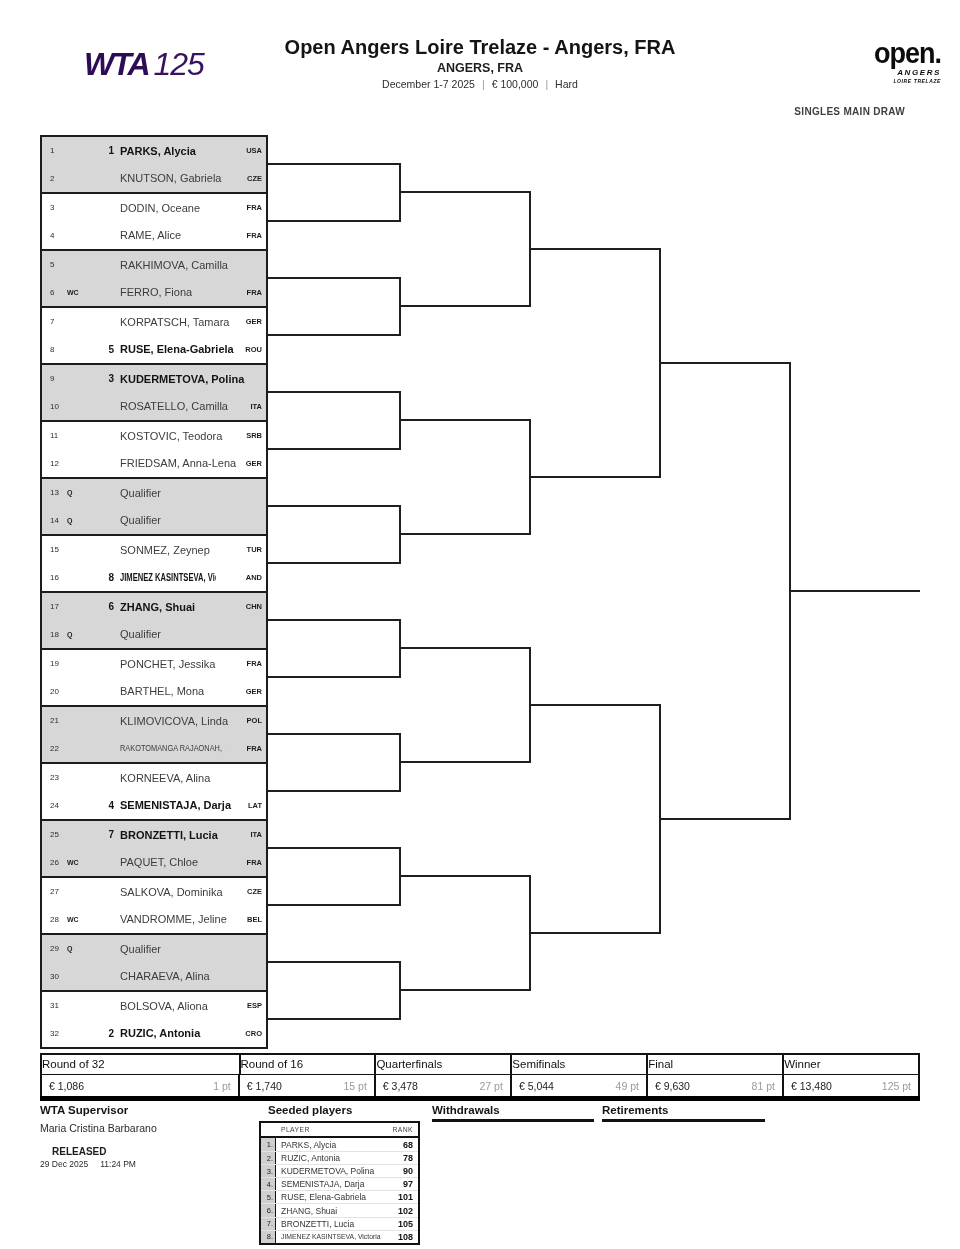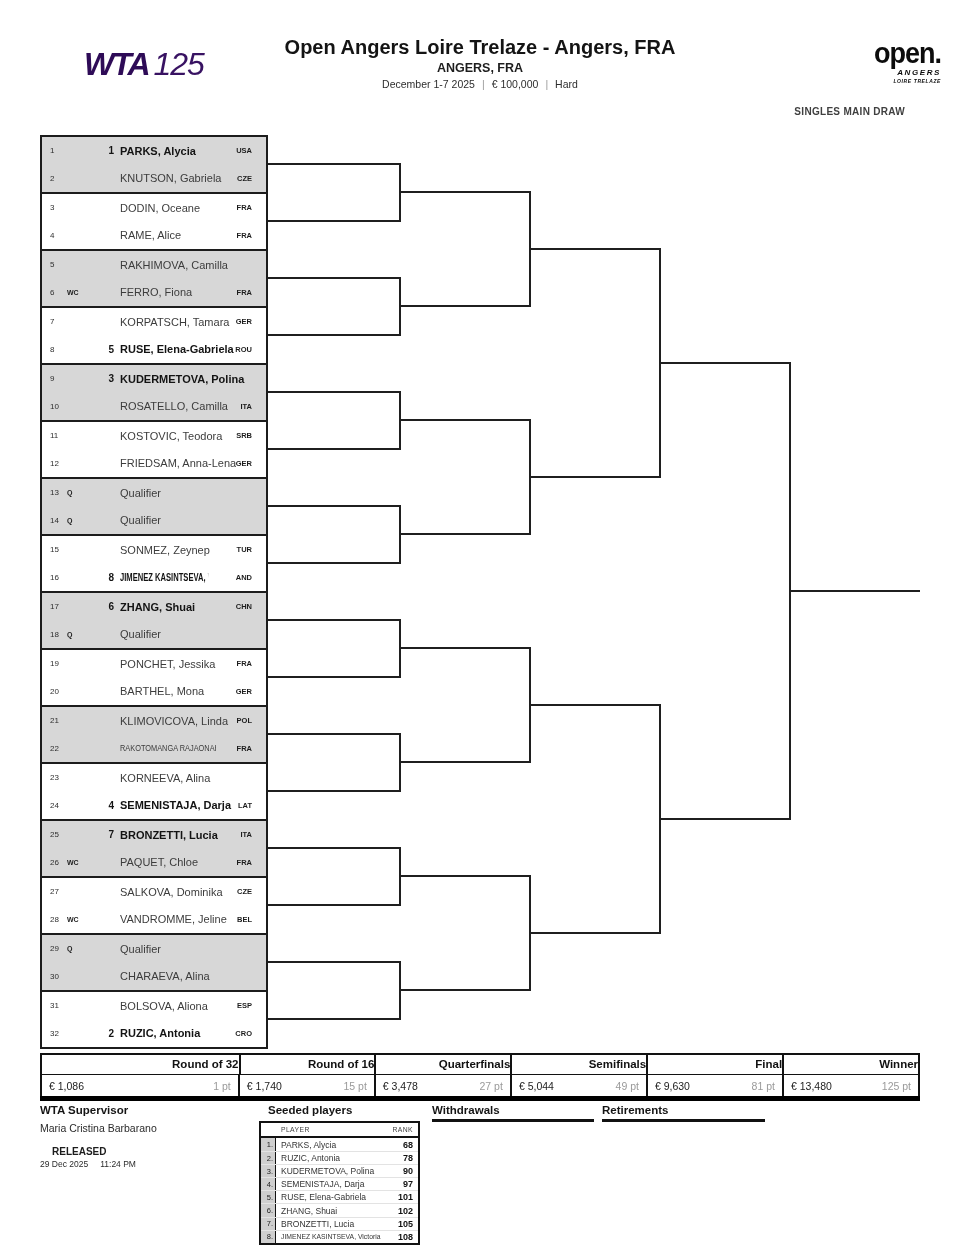--- a/index.html
+++ b/index.html
@@ -27,30 +27,30 @@
            display:flex; flex-direction:column; }
   .match.gray { background:#d7d7d7; }
   .prow { flex:1; display:flex; align-items:center; }
   .pnum { flex:none; margin-left:8px; width:17px; font-size:8px; color:#2e2e2e; }
   .ptag { flex:none; width:21px; font-size:7px; font-weight:bold; color:#1c1c1c; }
   .pseed { flex:none; width:26px; text-align:right; font-size:10px; font-weight:bold; color:#141414; margin-right:6px; }
   .pname { flex:1; font-size:11px; color:#3c3c3c; white-space:nowrap; overflow:hidden; }
   .pname.b { font-weight:bold; color:#131313; }
   .pname.s  { font-size:9px;  transform:scaleX(0.82); transform-origin:0 50%; }
   .pname.xs { font-size:10px; transform:scaleX(0.76); transform-origin:0 50%; }
-  .pcountry { flex:none; font-size:7.5px; font-weight:bold; color:#1c1c1c; margin-right:14px; }
+  .pcountry { flex:none; font-size:7.5px; font-weight:bold; color:#1c1c1c; margin-right:4px; }
   .hline { position:absolute; height:2px; background:#1f1f1f; }
   .vline { position:absolute; width:2px;  background:#1f1f1f; }
 
   
   .prize { position:absolute; left:40px; top:1053px; width:880px; border:2px solid #121212; border-bottom:none; }
   .prize-row { display:flex; }
   .prize-cell { width:156px; border-left:2px solid #121212; }
   .prize-cell.first { width:226px; border-left:none; }
-  .prize-head .prize-cell { font-size:11.5px; font-weight:bold; text-align:right; line-height:19px; color:#111; }
+  .prize-head .prize-cell { font-size:11.5px; font-weight:normal; text-align:left; line-height:19px; color:#111; }
   .prize-vals .prize-cell { border-top:1.5px solid #121212; display:flex; justify-content:space-between;
                             align-items:center; height:22.5px; padding:0 7px; font-size:10.5px; color:#222; }
   .prize-vals .ppt { color:#9a9a9a; }
   .thickbar { position:absolute; left:40px; top:1096px; width:880px; height:5px; background:#000; }
 
   
   .f-label { position:absolute; top:1104px; font-size:11.5px; font-weight:bold; color:#151515; white-space:nowrap; }
   .sup-name { position:absolute; left:40px; top:1122px; font-size:10.5px; color:#2b2b2b; }
   .released-label { position:absolute; left:52px; top:1146px; font-size:10px; font-weight:bold; color:#1d1d1d; }
   .released-date  { position:absolute; left:40px; top:1159px; font-size:8.5px; color:#2b2b2b; }

